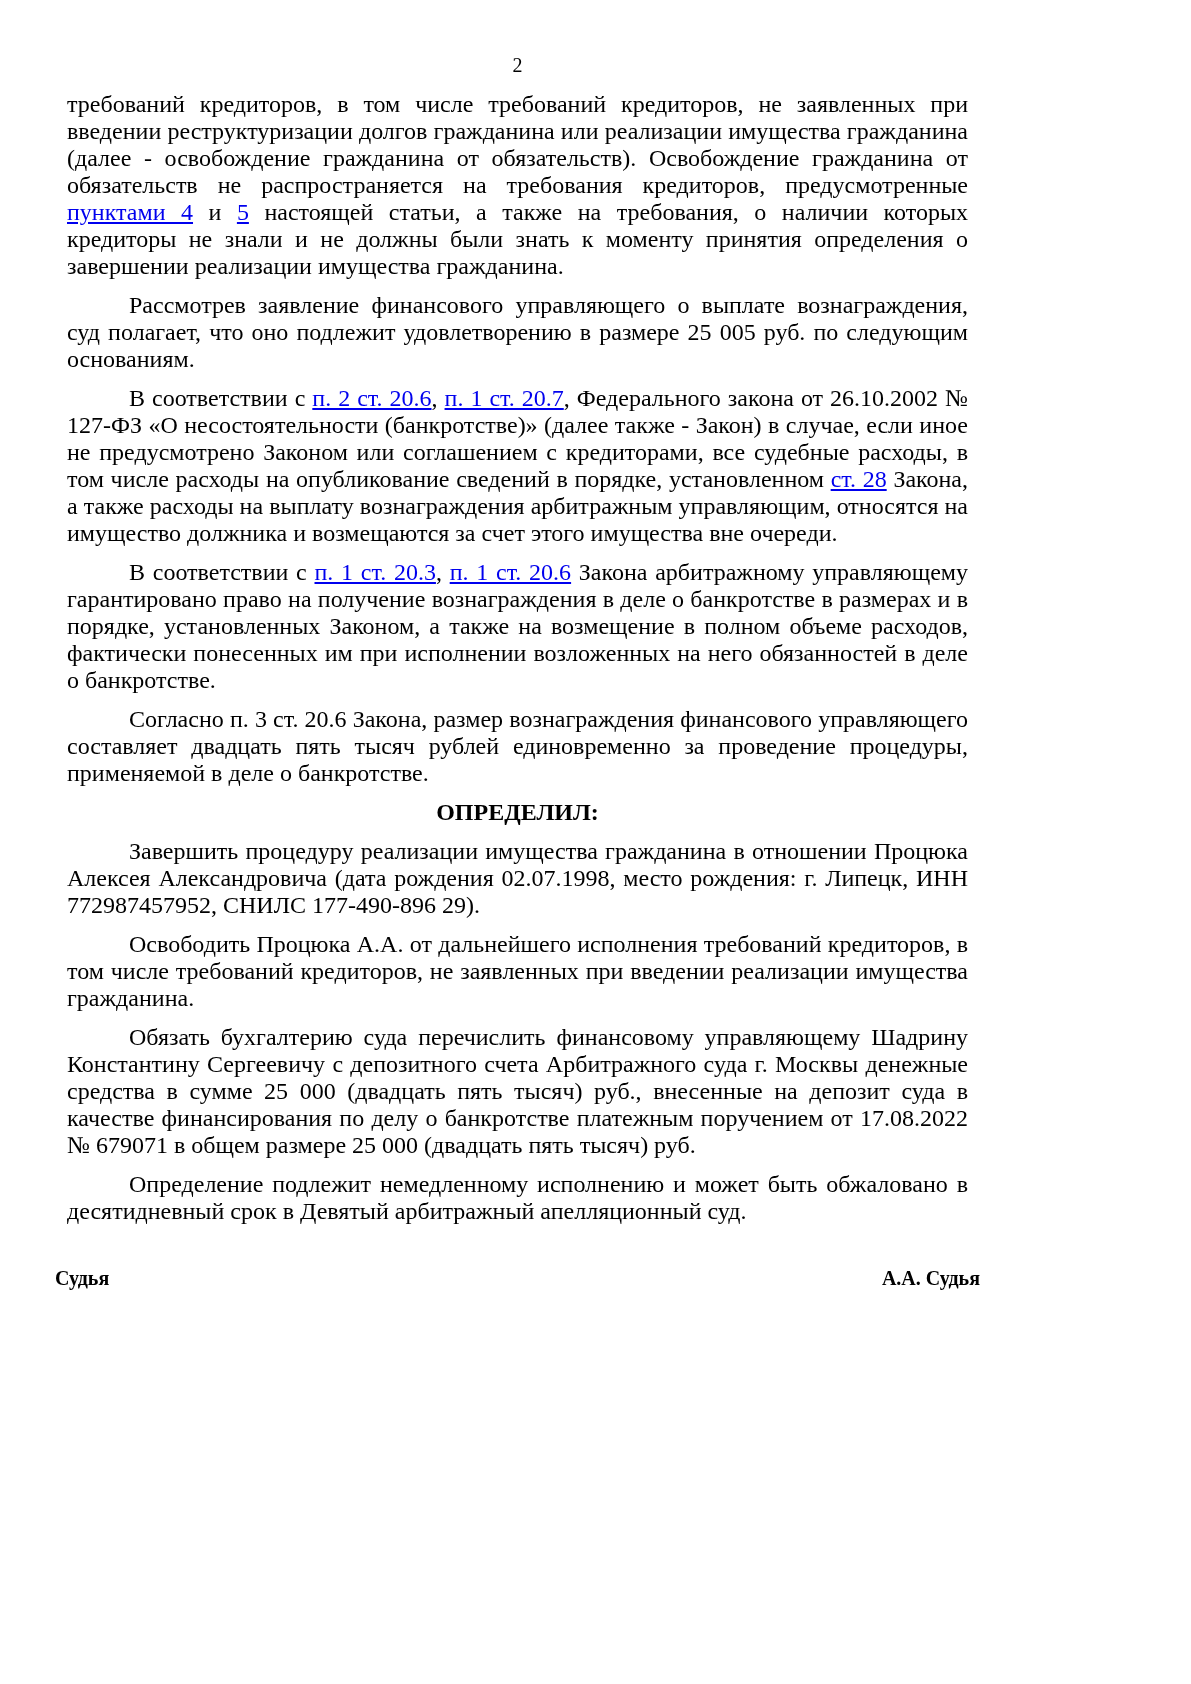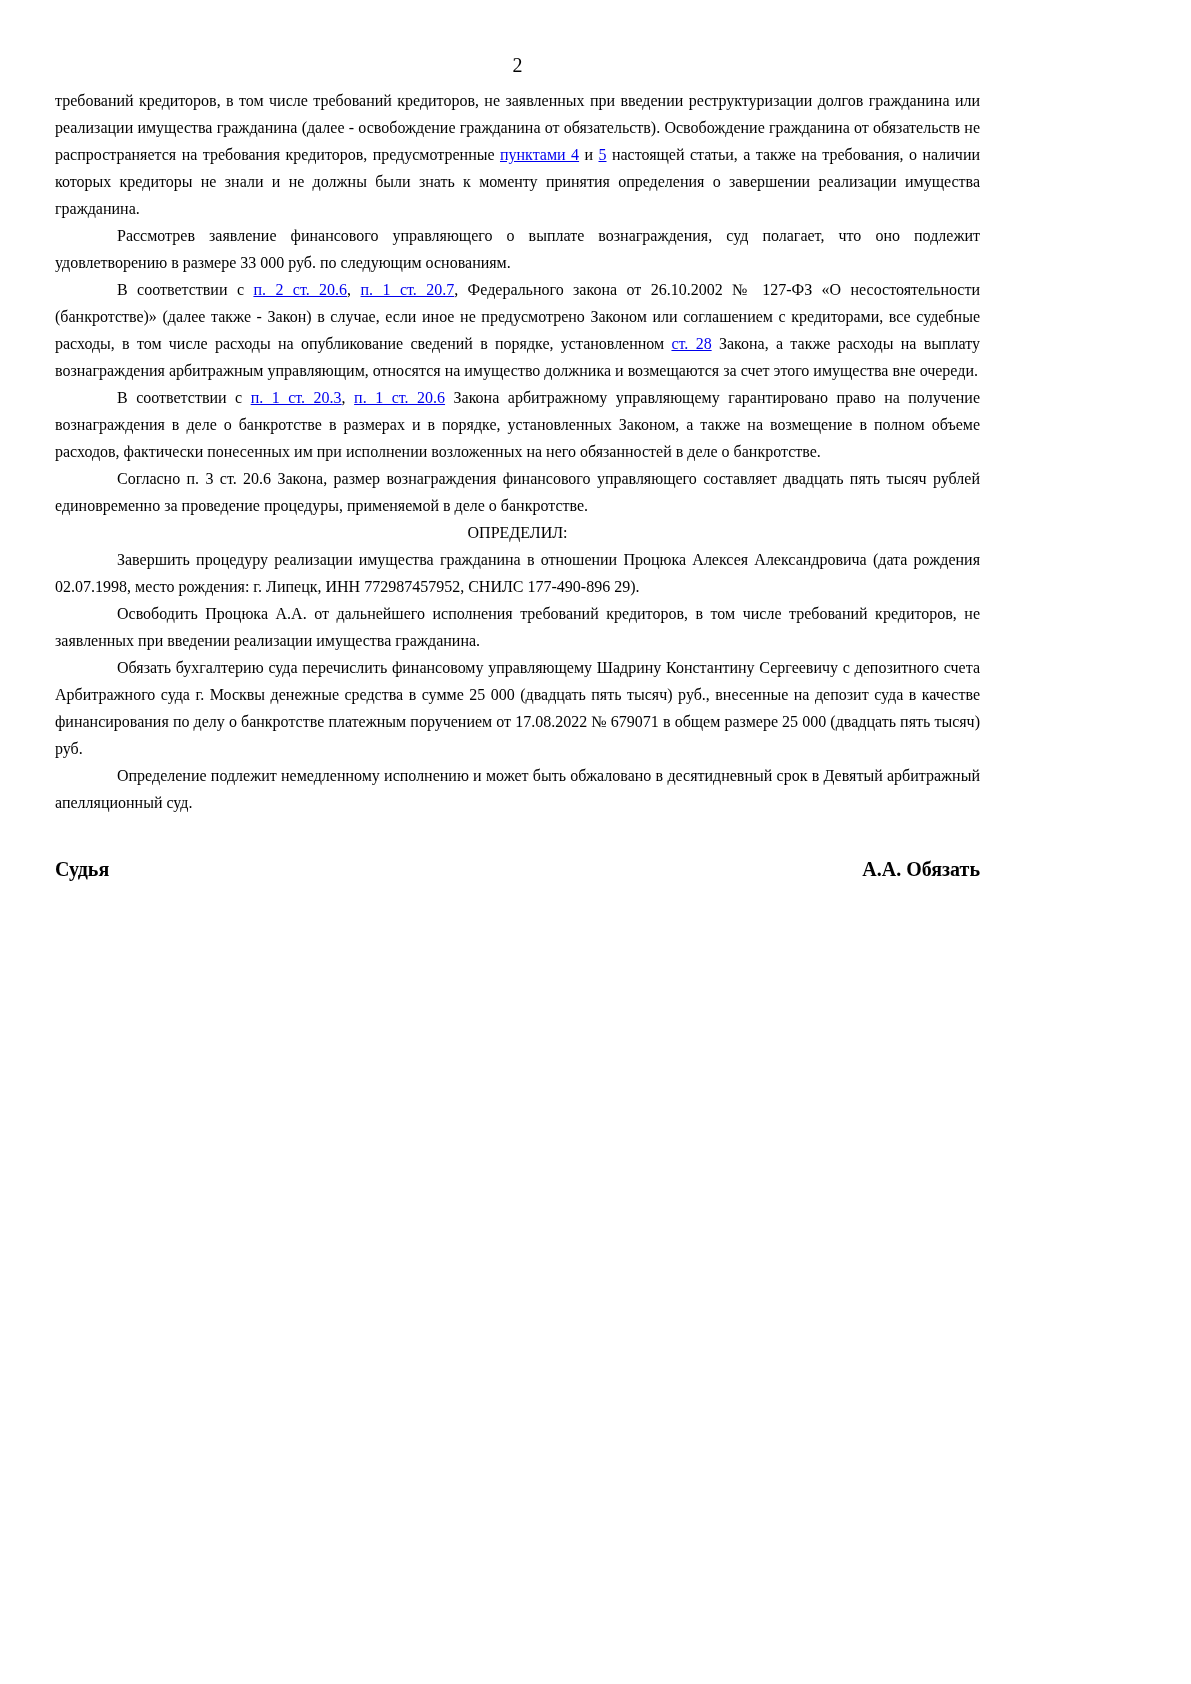--- a/index.html
+++ b/index.html
@@ -18,31 +18,31 @@
     font-family: "Liberation Serif", "DejaVu Serif", serif;
     color: #000000;
   }
   .page-number {
     text-align: center;
     font-size: 20px;
     line-height: 27px;
     margin-bottom: 8px;
   }
   .doc p {
-    margin: 0;
-    font-size: 16px;
+    margin: 12px;
+    font-size: 24px;
     line-height: 27px;
     text-align: justify;
   }
   .doc p.indent {
     text-indent: 62px;
   }
   .doc p.heading {
     text-align: center;
-    font-weight: normal;
+    font-weight: bold;
     text-indent: 0;
   }
   a.doc-link {
     color: var(--link-color, #0000EE);
     text-decoration: underline;
     cursor: pointer;
   }
   .signature {
     display: flex;
     justify-content: space-between;
@@ -53,28 +53,28 @@
   }
 </style>
 </head>
 <body>
 
 <div class="page">
   <div class="page-number">2</div>
 
   <div class="doc">
       <p class=""><span>требований кредиторов, в том числе требований кредиторов, не заявленных при введении реструктуризации долгов гражданина или реализации имущества гражданина (далее - освобождение гражданина от обязательств). Освобождение гражданина от обязательств не распространяется на требования кредиторов, предусмотренные </span><a class="doc-link" href="#">пунктами 4</a><span> и </span><a class="doc-link" href="#">5</a><span> настоящей статьи, а также на требования, о наличии которых кредиторы не знали и не должны были знать к моменту принятия определения о завершении реализации имущества гражданина.</span></p>
-      <p class="indent"><span>Рассмотрев заявление финансового управляющего о выплате вознаграждения, суд полагает, что оно подлежит удовлетворению в размере 33 000 руб. по следующим основаниям.</span></p>
+      <p class="indent"><span>Рассмотрев заявление финансового управляющего о выплате вознаграждения, суд полагает, что оно подлежит удовлетворению в размере 25 005 руб. по следующим основаниям.</span></p>
       <p class="indent"><span>В соответствии с </span><a class="doc-link" href="#">п. 2 ст. 20.6</a><span>, </span><a class="doc-link" href="#">п. 1 ст. 20.7</a><span>, Федерального закона от 26.10.2002 № 127-ФЗ «О несостоятельности (банкротстве)» (далее также - Закон) в случае, если иное не предусмотрено Законом или соглашением с кредиторами, все судебные расходы, в том числе расходы на опубликование сведений в порядке, установленном </span><a class="doc-link" href="#">ст. 28</a><span> Закона, а также расходы на выплату вознаграждения арбитражным управляющим, относятся на имущество должника и возмещаются за счет этого имущества вне очереди.</span></p>
       <p class="indent"><span>В соответствии с </span><a class="doc-link" href="#">п. 1 ст. 20.3</a><span>, </span><a class="doc-link" href="#">п. 1 ст. 20.6</a><span> Закона арбитражному управляющему гарантировано право на получение вознаграждения в деле о банкротстве в размерах и в порядке, установленных Законом, а также на возмещение в полном объеме расходов, фактически понесенных им при исполнении возложенных на него обязанностей в деле о банкротстве.</span></p>
       <p class="indent"><span>Согласно п. 3 ст. 20.6 Закона, размер вознаграждения финансового управляющего составляет двадцать пять тысяч рублей единовременно за проведение процедуры, применяемой в деле о банкротстве.</span></p>
       <p class="heading">ОПРЕДЕЛИЛ:</p>
       <p class="indent"><span>Завершить процедуру реализации имущества гражданина в отношении Процюка Алексея Александровича (дата рождения 02.07.1998, место рождения: г. Липецк, ИНН 772987457952, СНИЛС 177-490-896 29).</span></p>
       <p class="indent"><span>Освободить Процюка А.А. от дальнейшего исполнения требований кредиторов, в том числе требований кредиторов, не заявленных при введении реализации имущества гражданина.</span></p>
       <p class="indent"><span>Обязать бухгалтерию суда перечислить финансовому управляющему Шадрину Константину Сергеевичу с депозитного счета Арбитражного суда г. Москвы денежные средства в сумме 25 000 (двадцать пять тысяч) руб., внесенные на депозит суда в качестве финансирования по делу о банкротстве платежным поручением от 17.08.2022 № 679071 в общем размере 25 000 (двадцать пять тысяч) руб.</span></p>
       <p class="indent"><span>Определение подлежит немедленному исполнению и может быть обжаловано в десятидневный срок в Девятый арбитражный апелляционный суд.</span></p>
     </div>
 
   <div class="signature">
     <span>Судья</span>
-    <span>А.А. Обязать</span>
+    <span>А.А. Судья</span>
   </div>
 </div>
 
 </body></html>

